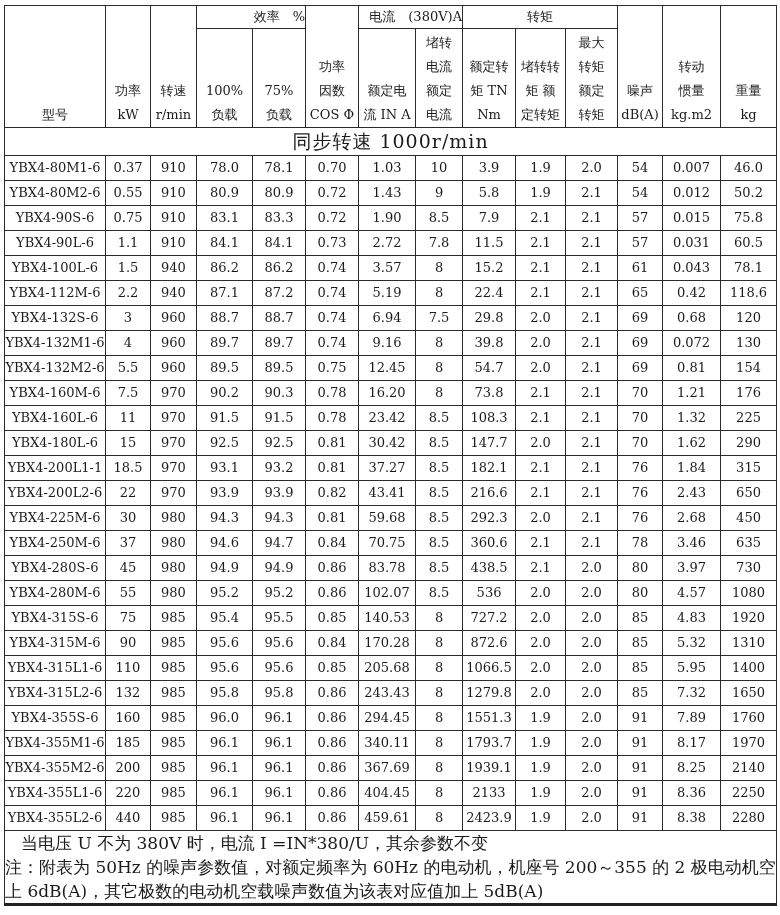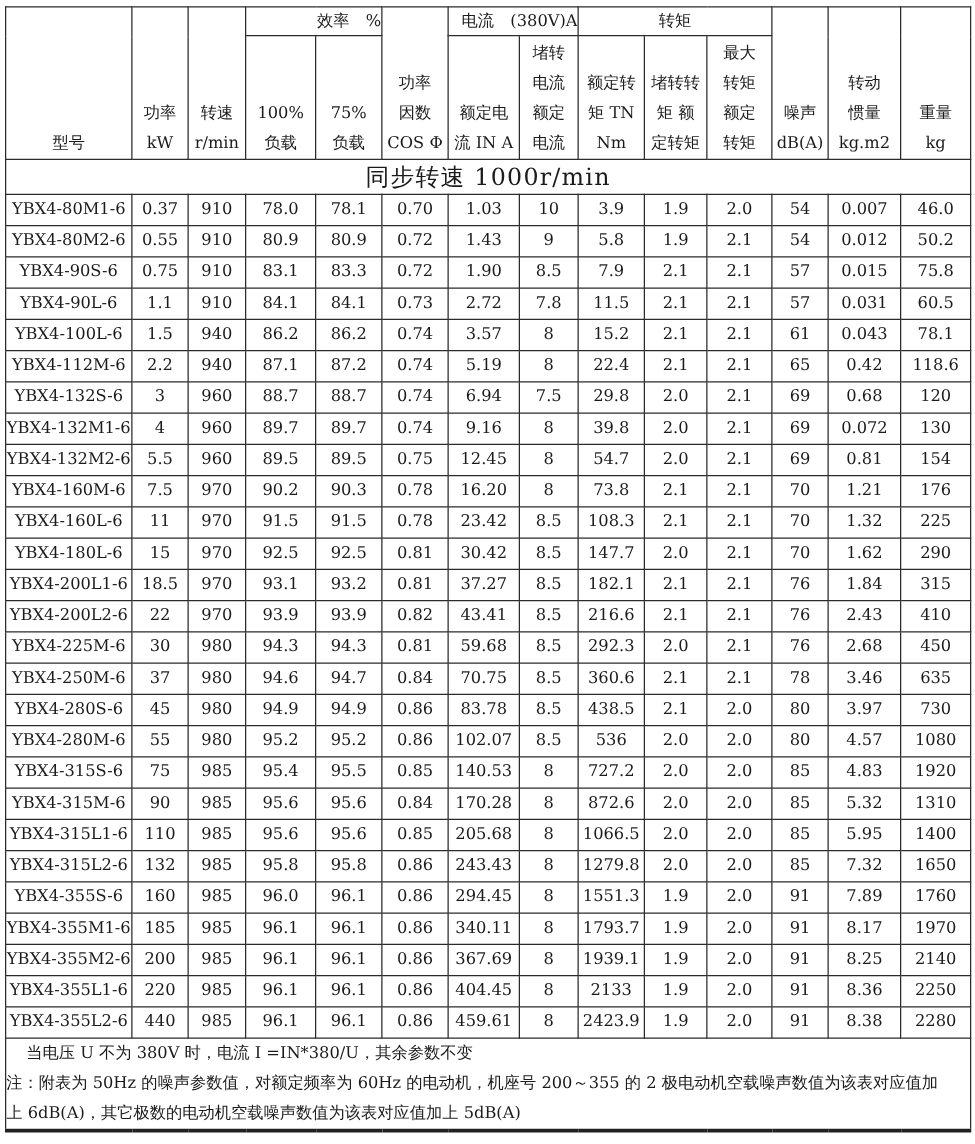--- a/index.html
+++ b/index.html
@@ -14,21 +14,21 @@
   .hdr div{line-height:24px;}
   .grp{height:22px;vertical-align:middle;text-align:center;}
   .grp-left{text-align:right;padding-left:8px;}
   .hdr2{height:98px;}
   
   .band{height:27px;text-align:center;font-size:19px;letter-spacing:1px;vertical-align:middle;}
   
   .spec tbody td{height:24px;text-align:center;vertical-align:middle;line-height:24px;}
   
   .footer-cell{vertical-align:top;text-align:left;padding:4px 6px 6px 6px;height:62px;}
-  .footer-cell div{line-height:24px;white-space:nowrap;font-size:13px;}
+  .footer-cell div{line-height:24px;white-space:nowrap;font-size:17px;}
   .indent{padding-left:16px;}
 </style>
 </head>
 <body>
 
 <div class="page">
   <table class="spec">
     <colgroup>
       <col style="width:101px">
         <col style="width:45px">
@@ -306,21 +306,21 @@
           <td>30.42</td>
           <td>8.5</td>
           <td>147.7</td>
           <td>2.0</td>
           <td>2.1</td>
           <td>70</td>
           <td>1.62</td>
           <td>290</td>
         </tr>
         <tr>
-          <td>YBX4-200L1-6</td>
+          <td>YBX4-200L1-1</td>
           <td>18.5</td>
           <td>970</td>
           <td>93.1</td>
           <td>93.2</td>
           <td>0.81</td>
           <td>37.27</td>
           <td>8.5</td>
           <td>182.1</td>
           <td>2.1</td>
           <td>2.1</td>
@@ -335,21 +335,21 @@
           <td>93.9</td>
           <td>93.9</td>
           <td>0.82</td>
           <td>43.41</td>
           <td>8.5</td>
           <td>216.6</td>
           <td>2.1</td>
           <td>2.1</td>
           <td>76</td>
           <td>2.43</td>
-          <td>410</td>
+          <td>650</td>
         </tr>
         <tr>
           <td>YBX4-225M-6</td>
           <td>30</td>
           <td>980</td>
           <td>94.3</td>
           <td>94.3</td>
           <td>0.81</td>
           <td>59.68</td>
           <td>8.5</td>

